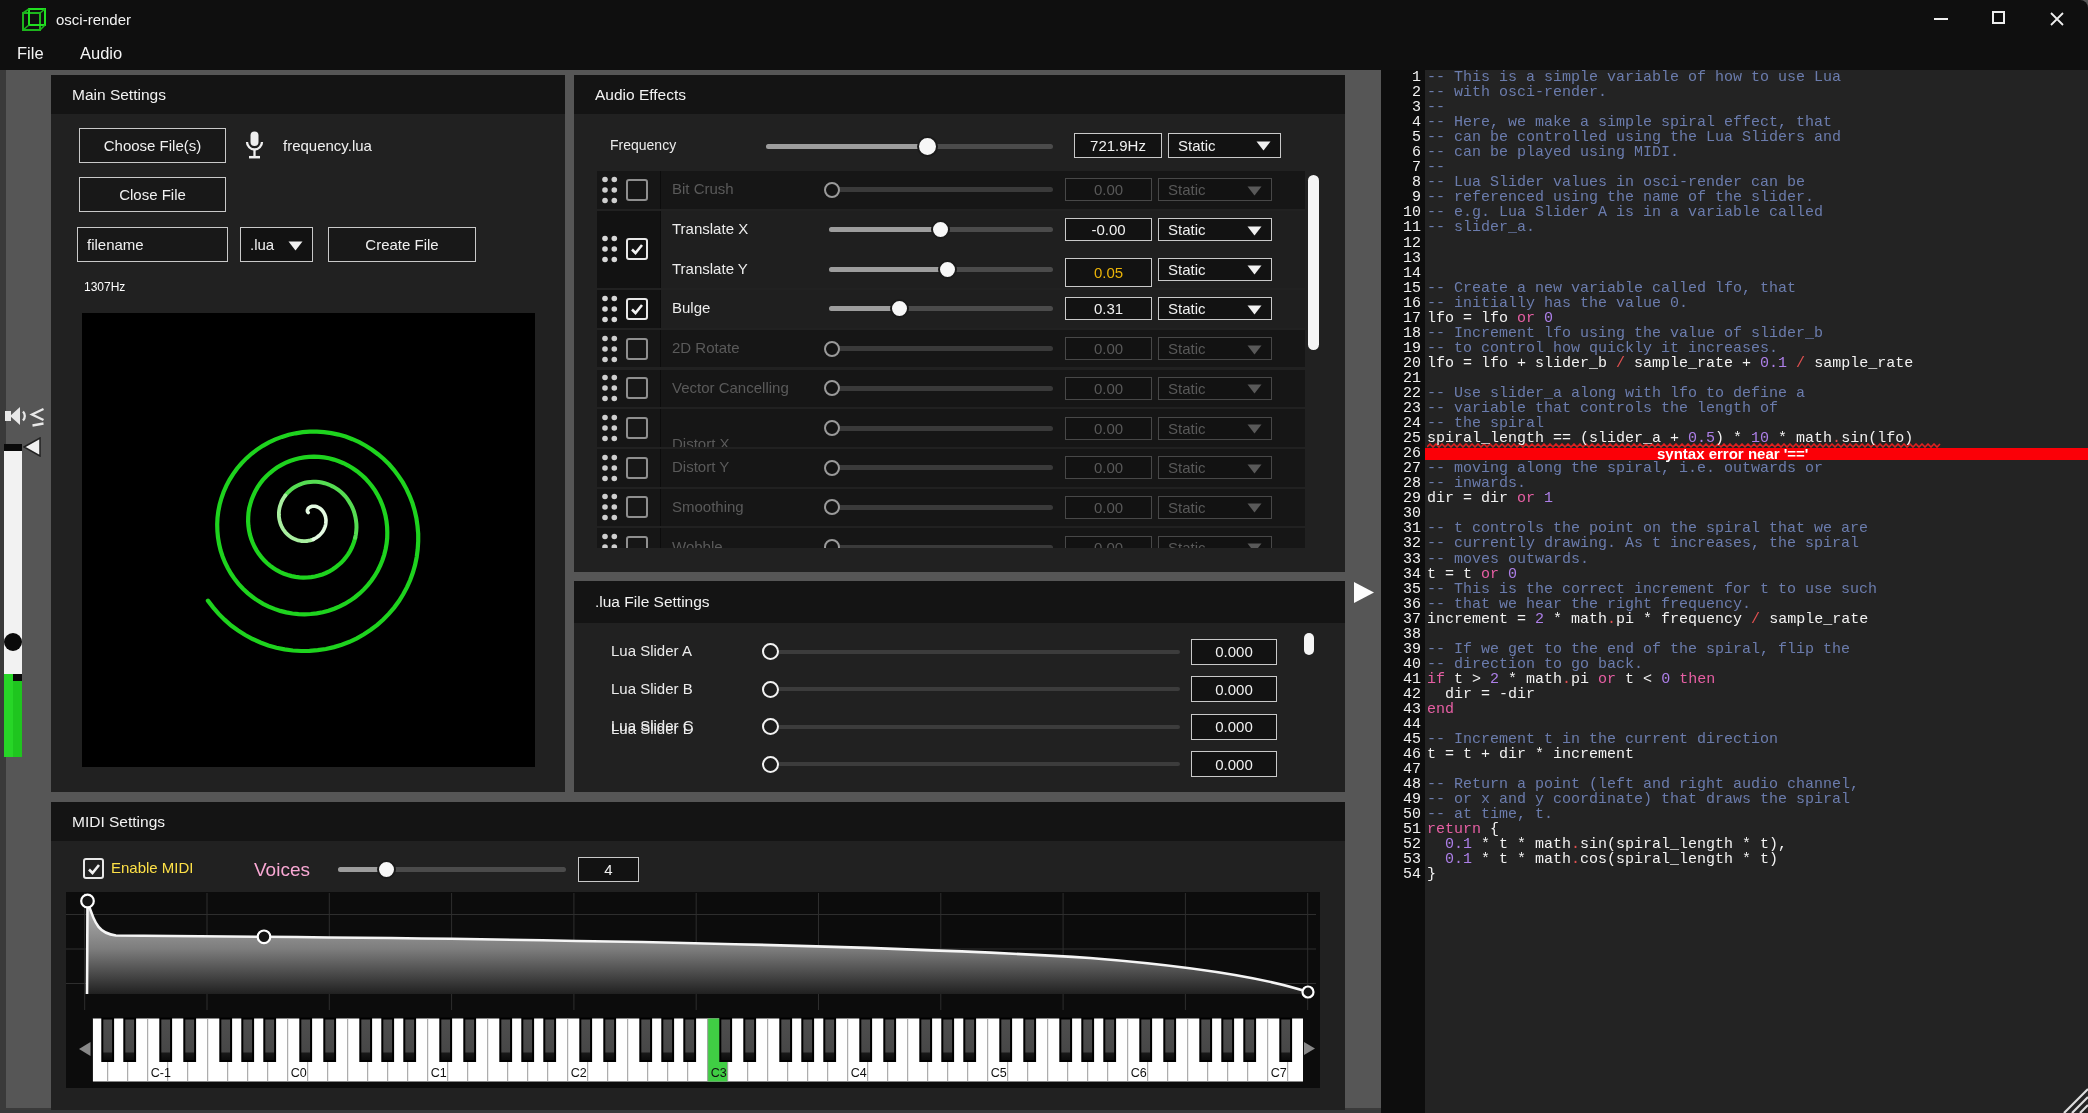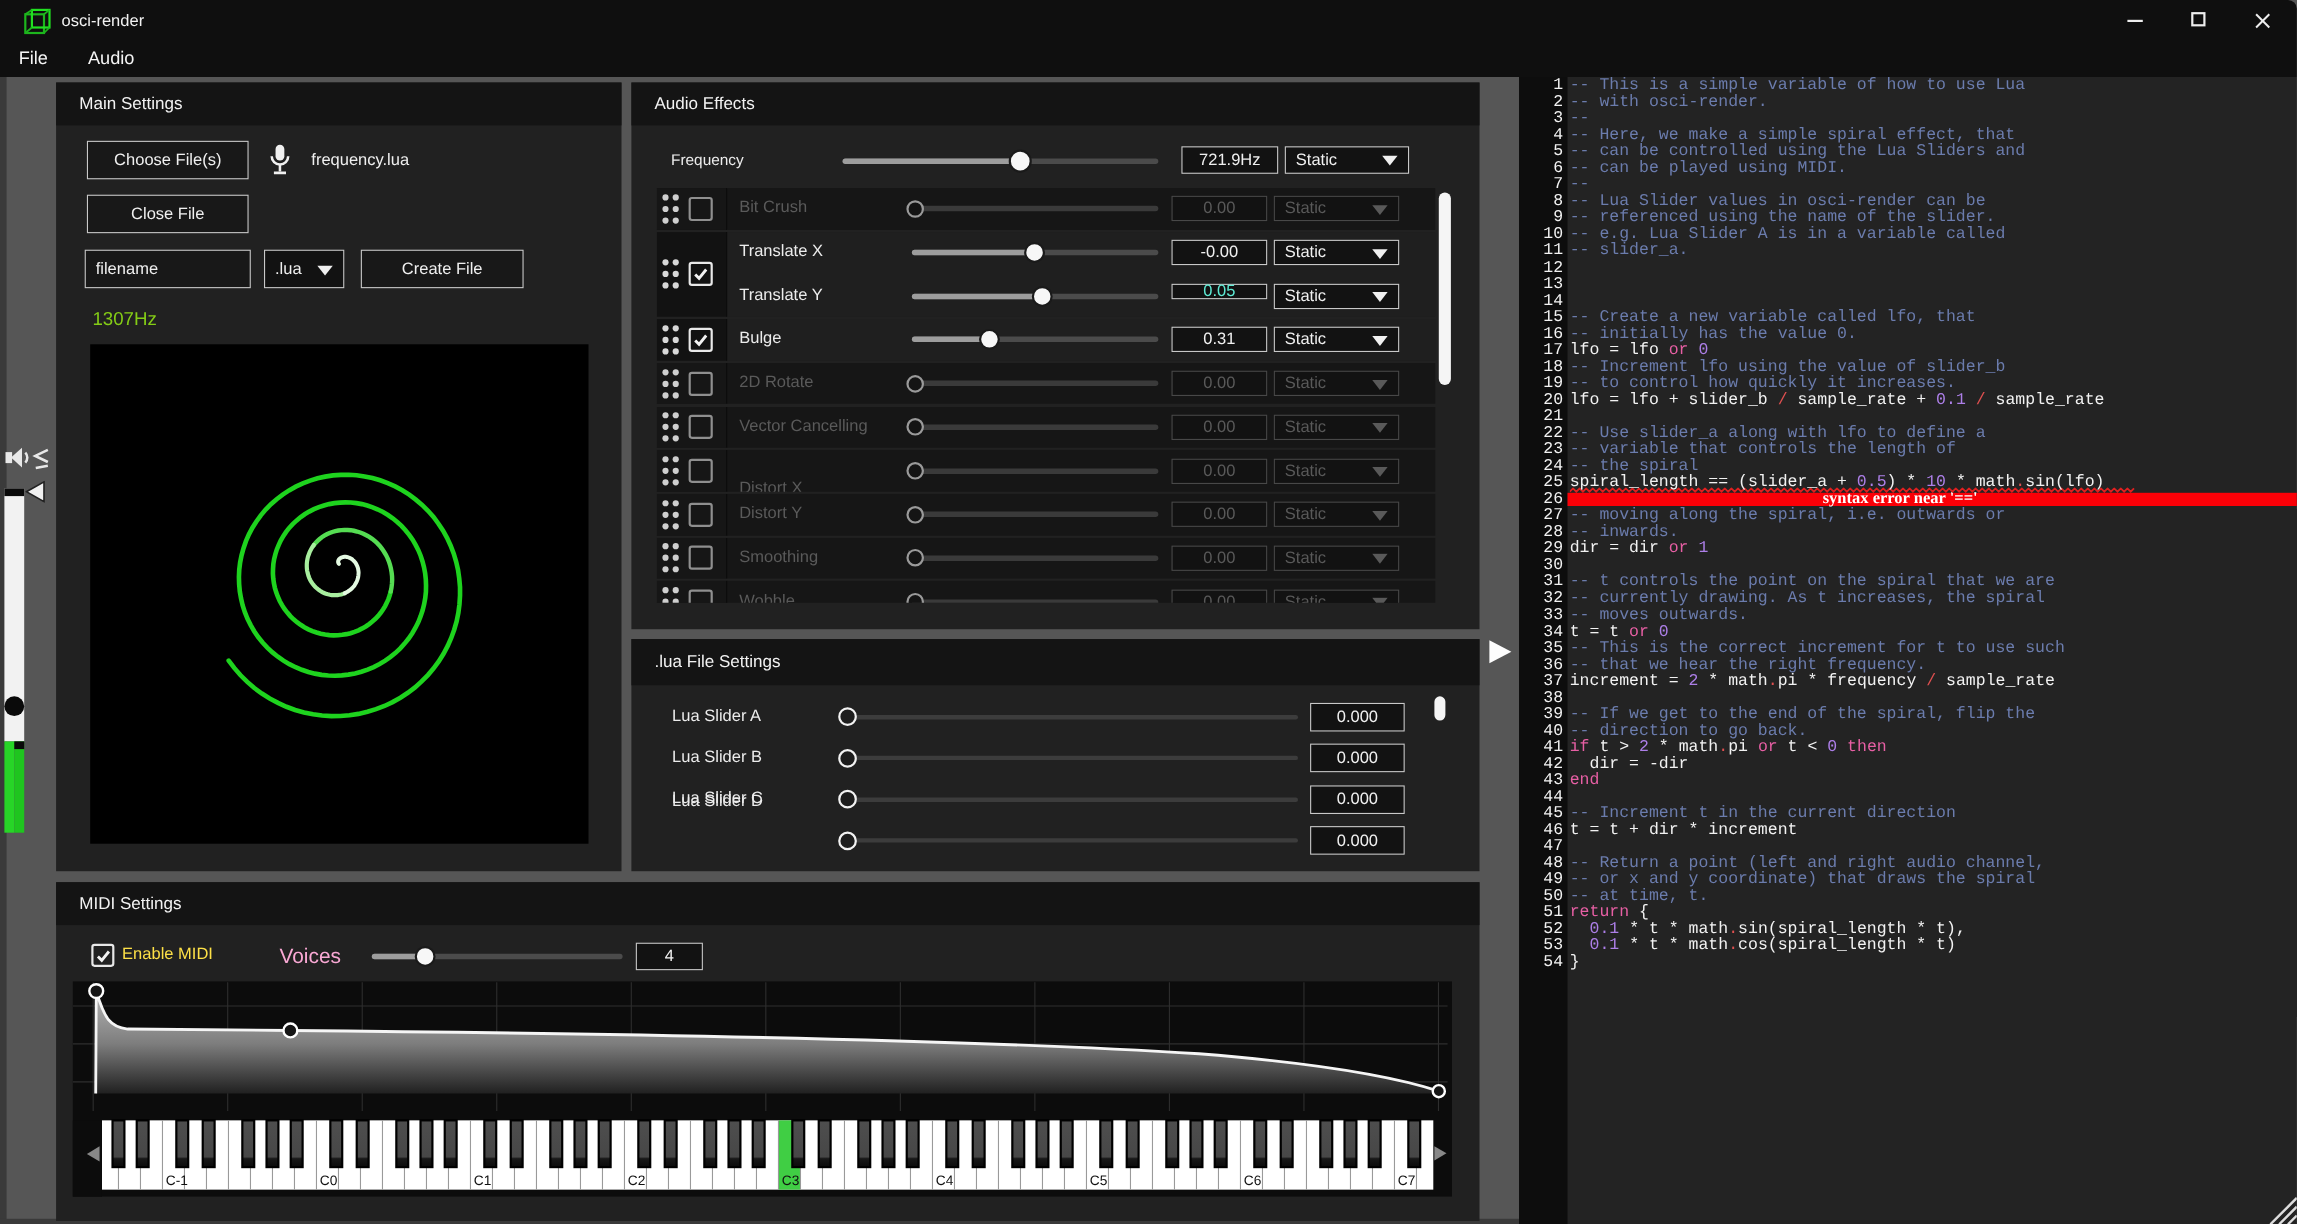--- a/index.html
+++ b/index.html
@@ -26,21 +26,21 @@
     <div style="position:absolute;left:17px;top:44px;color:#f5f5f5;font-size:16.5px">File</div>
     <div style="position:absolute;left:80px;top:44px;color:#f5f5f5;font-size:16.5px">Audio</div>
     <div style="position:absolute;left:1934px;top:18px;width:14px;height:2px;background:#eee"></div>
     <div style="position:absolute;left:1992px;top:11px;width:13px;height:13px;border:2px solid #eee;box-sizing:border-box"></div>
     <svg width="16" height="16" viewBox="0 0 16 16" style="position:absolute;left:2049px;top:11px">
       <path d="M2,2 L14,14 M14,2 L2,14" stroke="#eee" stroke-width="1.8"></path>
     </svg>
     <div style="position:absolute;left:1381px;top:70px;width:707px;height:1043px;background:#232323"></div>
     <div style="position:absolute;left:1381px;top:70px;width:44px;height:1043px;background:#0d0d0d"></div>
     <div style="position:absolute;left:1425px;top:448px;width:663px;height:11.6px;background:#fb0007"></div>
-    <div style="position:absolute;left:1657px;top:446.2px;color:#fff;font-family:Liberation Serif, serif;font-size:15px;font-weight:bold;line-height:15.05px">syntax error near '=='</div>
+    <div style="position:absolute;left:1657px;top:446.2px;color:#fff;font-family:Liberation Sans, sans-serif;font-size:15px;font-weight:bold;line-height:15.05px">syntax error near '=='</div>
     <svg width="515" height="6" viewBox="0 0 515 6" style="position:absolute;left:1427px;top:442.5px">
       <polyline points="0,4 3,1 6,4 9,1 12,4 15,1 18,4 21,1 24,4 27,1 30,4 33,1 36,4 39,1 42,4 45,1 48,4 51,1 54,4 57,1 60,4 63,1 66,4 69,1 72,4 75,1 78,4 81,1 84,4 87,1 90,4 93,1 96,4 99,1 102,4 105,1 108,4 111,1 114,4 117,1 120,4 123,1 126,4 129,1 132,4 135,1 138,4 141,1 144,4 147,1 150,4 153,1 156,4 159,1 162,4 165,1 168,4 171,1 174,4 177,1 180,4 183,1 186,4 189,1 192,4 195,1 198,4 201,1 204,4 207,1 210,4 213,1 216,4 219,1 222,4 225,1 228,4 231,1 234,4 237,1 240,4 243,1 246,4 249,1 252,4 255,1 258,4 261,1 264,4 267,1 270,4 273,1 276,4 279,1 282,4 285,1 288,4 291,1 294,4 297,1 300,4 303,1 306,4 309,1 312,4 315,1 318,4 321,1 324,4 327,1 330,4 333,1 336,4 339,1 342,4 345,1 348,4 351,1 354,4 357,1 360,4 363,1 366,4 369,1 372,4 375,1 378,4 381,1 384,4 387,1 390,4 393,1 396,4 399,1 402,4 405,1 408,4 411,1 414,4 417,1 420,4 423,1 426,4 429,1 432,4 435,1 438,4 441,1 444,4 447,1 450,4 453,1 456,4 459,1 462,4 465,1 468,4 471,1 474,4 477,1 480,4 483,1 486,4 489,1 492,4 495,1 498,4 501,1 504,4 507,1 510,4 513,1" fill="none" stroke="#e02020" stroke-width="1.6"></polyline>
     </svg>
     <pre style="position:absolute;left:1381px;top:70px;width:40px;text-align:right;font-family:'Liberation Mono',monospace;font-size:15px;line-height:15.05px;color:#f2f2f2">1
 2
 3
 4
 5
 6
 7
@@ -179,21 +179,21 @@
     <div class="btn" style="left:77px;top:227px;width:151px;height:35px;justify-content:flex-start">
       <span style="padding-left:9px">filename</span>
     </div>
     <div style="position:absolute;left:240px;top:227.0px;width:73px;height:35px;border:1.6px solid #c9c9c9;box-sizing:border-box;background:#121212;color:#f0f0f0;font-size:15px;display:flex;align-items:center">
       <span style="padding-left:9px">.lua</span>
       <span style="position:absolute;right:9px;top:12.5px;line-height:0"><svg width="15" height="10" viewBox="0 0 15 10">
           <polygon points="0.5,0.5 14.5,0.5 7.5,9.5" fill="#f0f0f0"></polygon>
         </svg></span>
     </div>
     <div class="btn" style="left:328px;top:227px;width:148px;height:35px">Create File</div>
-    <div style="position:absolute;left:84px;top:280px;color:#84cc16;font-size:17px">1307Hz</div>
+    <div style="position:absolute;left:84px;top:280px;color:#ffffff;font-size:12px">1307Hz</div>
     <div style="position:absolute;left:82px;top:313px;width:453px;height:454px;background:#000"></div>
     <svg width="453" height="454" viewBox="82 313 453 454" style="position:absolute;left:82px;top:313px">
       <polyline points="355.2,537.8 354.3,541.2 353.1,544.6 351.7,547.8 350.1,551.0 348.2,554.1 346.1,557.1 343.8,559.9 341.3,562.6 338.5,565.0 335.6,567.3 332.5,569.5 329.3,571.3 325.9,573.0 322.3,574.4 318.7,575.6 315.0,576.5 311.1,577.1 307.3,577.5 303.4,577.6 299.4,577.4 295.5,576.9 291.6,576.1 287.8,575.0 284.0,573.7 280.3,572.1 276.7,570.2 273.3,568.0 270.0,565.6 266.9,563.0 263.9,560.1 261.2,556.9 258.6,553.6 256.4,550.1 254.3,546.4 252.6,542.5 251.1,538.5 249.9,534.4 249.0,530.2 248.4,525.8 248.1,521.5 248.2,517.1 248.5,512.7 249.2,508.3 250.3,504.0 251.6,499.7 253.3,495.5 255.2,491.4 257.5,487.4 260.1,483.6 262.9,479.9 266.1,476.5 269.5,473.3 273.1,470.3 277.0,467.5 281.1,465.1 285.4,462.9 289.9,461.0 294.5,459.5 299.2,458.3 304.1,457.4 309.0,456.9 314.0,456.7 319.0,456.8 324.0,457.4 329.0,458.3 333.9,459.6 338.8,461.2 343.6,463.2 348.2,465.5 352.7,468.2 357.0,471.2 361.1,474.5 365.0,478.1 368.6,482.0 372.0,486.2 375.1,490.6 377.8,495.3 380.3,500.1 382.4,505.2 384.1,510.4 385.5,515.8 386.5,521.2 387.1,526.8 387.3,532.4 387.2,538.0 386.6,543.6 385.6,549.2 384.2,554.8 382.4,560.2 380.3,565.5 377.7,570.7 374.8,575.7 371.5,580.5 367.8,585.1 363.9,589.4 359.6,593.5 355.0,597.2 350.2,600.6 345.1,603.7 339.7,606.4 334.2,608.7 328.5,610.7 322.7,612.2 316.7,613.3 310.7,614.0 304.6,614.3 298.5,614.1 292.4,613.5 286.3,612.4 280.3,610.9 274.4,608.9 268.7,606.6 263.1,603.8 257.7,600.6 252.6,597.0 247.7,593.1 243.0,588.7 238.7,584.1 234.7,579.1 231.1,573.8 227.9,568.3 225.0,562.5 222.6,556.5 220.6,550.4 219.1,544.0 218.0,537.6 217.4,531.1 217.2,524.5 217.5,517.9 218.3,511.3 219.6,504.8 221.4,498.3 223.6,492.0 226.3,485.8 229.5,479.8 233.1,474.1 237.1,468.5 241.5,463.3 246.3,458.4 251.5,453.8 257.0,449.6 262.8,445.8 268.9,442.4 275.3,439.4 281.9,436.9 288.7,434.8 295.6,433.3 302.7,432.2 309.8,431.7 317.0,431.6 324.2,432.1 331.4,433.1 338.6,434.6 345.6,436.6 352.5,439.2 359.2,442.2 365.7,445.7 372.0,449.7 378.0,454.2 383.7,459.0 389.1,464.3 394.1,470.0 398.6,476.1 402.8,482.4 406.5,489.1 409.7,496.1 412.5,503.3 414.7,510.7 416.4,518.2 417.5,525.9 418.2,533.7 418.2,541.5 417.7,549.3 416.7,557.1 415.1,564.9 412.9,572.5 410.2,580.0 407.0,587.2 403.2,594.3 399.0,601.1 394.2,607.6 389.0,613.7 383.3,619.5 377.3,624.9 370.8,629.8 364.0,634.3 356.9,638.3 349.5,641.8 341.8,644.7 334.0,647.1 325.9,649.0 317.7,650.2 309.5,650.9 301.2,651.0 292.8,650.5 284.6,649.4 276.4,647.7 268.3,645.4 260.4,642.5 252.7,639.0 245.2,635.0 238.1,630.5 231.2,625.5 224.8,619.9 218.7,613.9 213.1,607.4 207.9,600.6" fill="none" stroke="#1ed31e" stroke-width="4.2" stroke-linecap="round"></polyline>
 <polyline points="285.3,495.5 286.9,493.5 288.7,491.7 290.6,490.0 292.6,488.4 294.8,487.0 297.1,485.7 299.6,484.6 302.1,483.6 304.8,482.8 307.5,482.3 310.3,481.9 313.1,481.7 316.0,481.8 318.9,482.0 321.8,482.5 324.6,483.2 327.5,484.1 330.3,485.2 333.0,486.6 335.7,488.1 338.3,489.9 340.7,491.8 343.1,494.0 345.3,496.3 347.3,498.9 349.1,501.6 350.8,504.4 352.3,507.4 353.6,510.5 354.6,513.7 355.4,517.0 356.0,520.4 356.4,523.8 356.5,527.3 356.3,530.8 355.9,534.3 355.2,537.8" fill="none" stroke="#55dc52" stroke-width="4.0" stroke-linecap="round"></polyline>
 <polyline points="313.4,539.3 311.9,539.9 310.3,540.4 308.6,540.7 306.9,541.0 305.2,541.1 303.4,541.1 301.6,541.0 299.9,540.7 298.1,540.3 296.3,539.8 294.6,539.1 292.9,538.3 291.3,537.3 289.7,536.2 288.2,535.0 286.7,533.7 285.4,532.2 284.2,530.7 283.0,529.0 282.0,527.2 281.1,525.3 280.4,523.4 279.8,521.3 279.3,519.2 279.0,517.1 278.9,514.9 278.9,512.7 279.1,510.5 279.5,508.2 280.0,506.0 280.8,503.8 281.6,501.6 282.7,499.5 283.9,497.5 285.3,495.5" fill="none" stroke="#a8ee9f" stroke-width="3.8" stroke-linecap="round"></polyline>
 <polyline points="308.2,512.6 308.0,512.4 307.8,512.1 307.6,511.8 307.5,511.4 307.4,511.1 307.4,510.7 307.4,510.3 307.5,509.9 307.7,509.5 307.9,509.0 308.1,508.6 308.5,508.2 308.8,507.9 309.3,507.5 309.8,507.2 310.3,506.9 310.9,506.7 311.5,506.5 312.2,506.3 312.9,506.2 313.7,506.2 314.4,506.2 315.2,506.3 316.1,506.5 316.9,506.8 317.7,507.1 318.5,507.5 319.4,508.0 320.2,508.5 320.9,509.2 321.7,509.9 322.4,510.7 323.1,511.5 323.7,512.5 324.2,513.5 324.7,514.5 325.1,515.6 325.5,516.8 325.7,518.0 325.9,519.3 326.0,520.6 325.9,521.9 325.8,523.2 325.6,524.6 325.3,525.9 324.8,527.3 324.3,528.6 323.7,529.9 322.9,531.2 322.1,532.5 321.1,533.6 320.0,534.8 318.9,535.8 317.6,536.8 316.3,537.7 314.9,538.5 313.4,539.3" fill="none" stroke="#e4fae2" stroke-width="3.6" stroke-linecap="round"></polyline>
     </svg>
     <div class="panel" style="left:574px;top:75px;width:771px;height:497px">
       <div class="phead">Audio Effects</div>
     </div>
@@ -254,21 +254,21 @@
         <div style="position:absolute;left:561px;top:7.4px;width:114px;height:23px;border:1.6px solid #c9c9c9;box-sizing:border-box;background:#121212;color:#f0f0f0;font-size:15px;display:flex;align-items:center">
           <span style="padding-left:9px">Static</span>
           <span style="position:absolute;right:9px;top:6.5px;line-height:0"><svg width="15" height="10" viewBox="0 0 15 10">
               <polygon points="0.5,0.5 14.5,0.5 7.5,9.5" fill="#f0f0f0"></polygon>
             </svg></span>
         </div>
         <div style="position:absolute;left:75px;top:49.1px;color:#ececec;font-size:15px">Translate Y</div>
         <div style="position:absolute;left:232px;top:56.1px;width:224px;height:5px;border-radius:3px;background:#4b4b4b"></div>
         <div style="position:absolute;left:232px;top:56.1px;width:118.0px;height:5px;border-radius:3px;background:#9d9d9d"></div>
         <div style="position:absolute;left:340.5px;top:49.1px;width:19.0px;height:19.0px;border-radius:50%;background:#f7f7f7;border:2px solid #1a1a1a;box-sizing:border-box"></div>
-        <div style="position:absolute;left:468px;top:47.1px;width:87px;height:14px;border:1.6px solid #c9c9c9;box-sizing:border-box;background:#121212;color:#5eead4;font-size:15px;display:flex;align-items:center;justify-content:center">0.05</div>
+        <div style="position:absolute;left:468px;top:47.1px;width:87px;height:29px;border:1.6px solid #c9c9c9;box-sizing:border-box;background:#121212;color:#eab308;font-size:15px;display:flex;align-items:center;justify-content:center">0.05</div>
         <div style="position:absolute;left:561px;top:47.1px;width:114px;height:23px;border:1.6px solid #c9c9c9;box-sizing:border-box;background:#121212;color:#f0f0f0;font-size:15px;display:flex;align-items:center">
           <span style="padding-left:9px">Static</span>
           <span style="position:absolute;right:9px;top:6.5px;line-height:0"><svg width="15" height="10" viewBox="0 0 15 10">
               <polygon points="0.5,0.5 14.5,0.5 7.5,9.5" fill="#f0f0f0"></polygon>
             </svg></span>
         </div>
       </div>
       <div style="position:absolute;left:0px;top:119.1px;width:708px;height:37.7px;background:#1f1f1f;overflow:hidden">
         <div style="position:absolute;left:0;top:0;width:64px;height:100%;background:#121212;border-right:1.6px solid #0c0c0c;box-sizing:border-box"></div>
         <div style="position:absolute;left:3px;top:2.9px;line-height:0"><svg width="20" height="32" viewBox="0 0 20 32">

